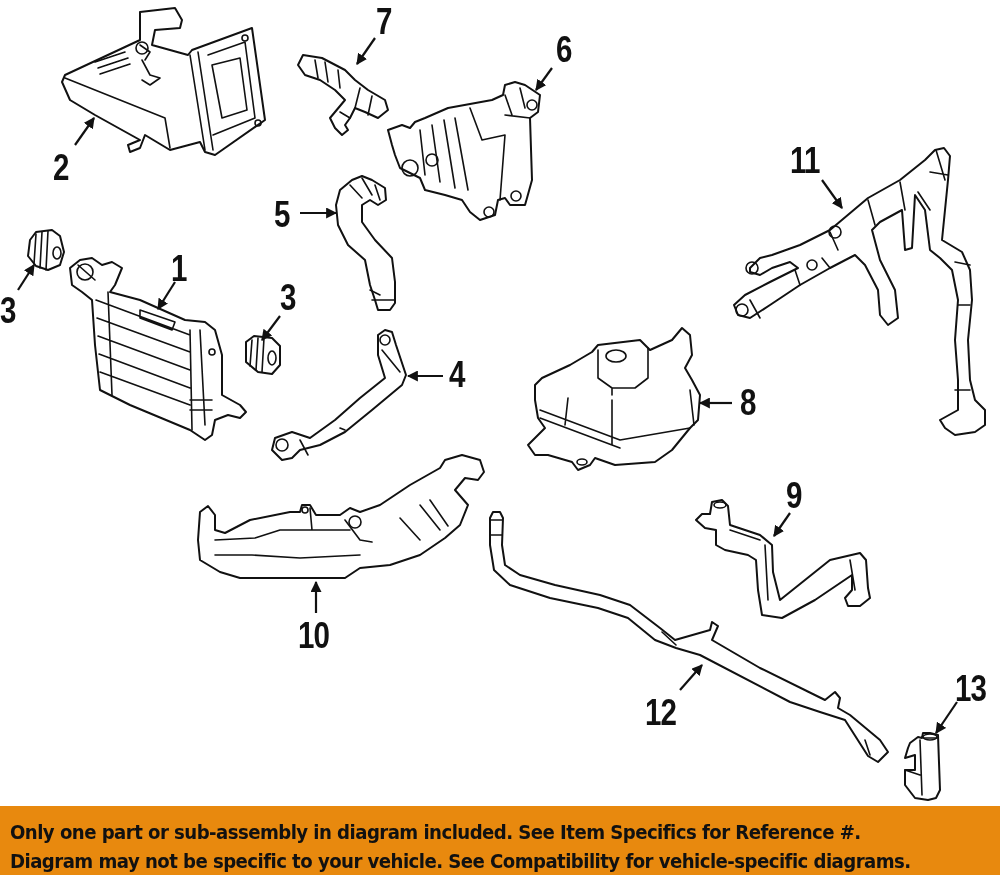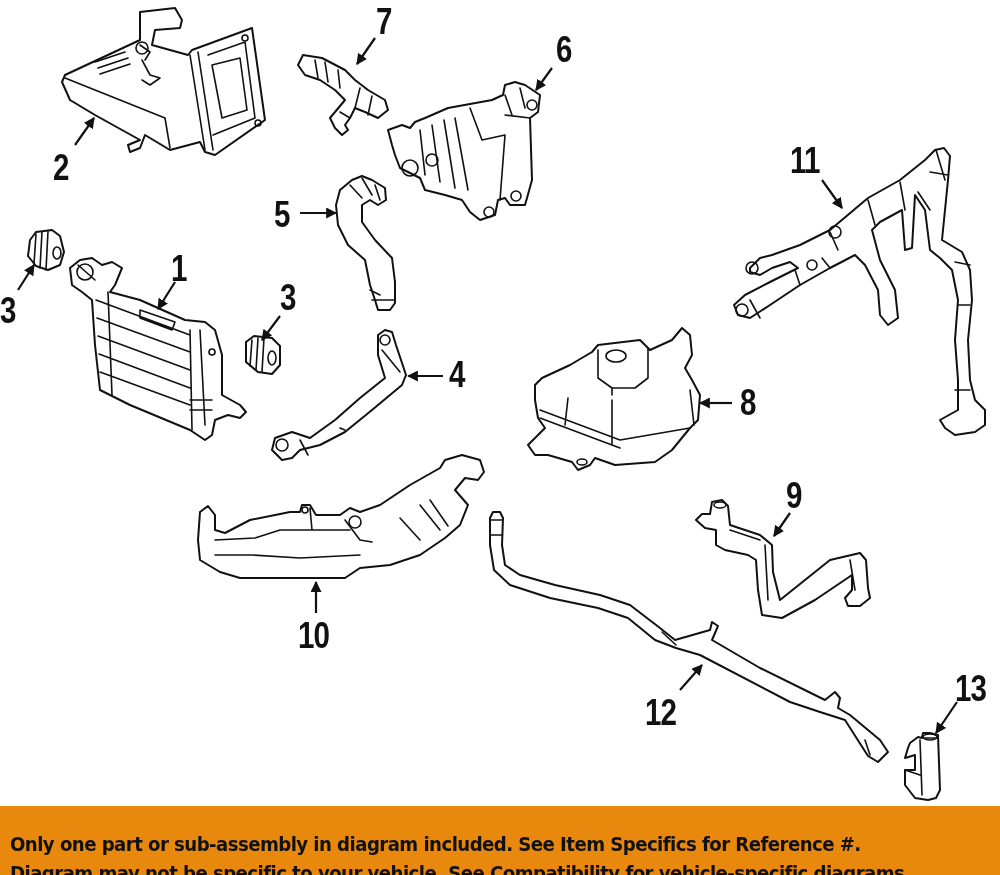--- a/index.html
+++ b/index.html
@@ -3,21 +3,21 @@
   <meta charset="utf-8">
   <style>
     html, body { margin: 0; padding: 0; background: #ffffff; }
     body { width: 1000px; height: 875px; position: relative; overflow: hidden; font-family: "Liberation Sans", sans-serif; }
     #diagram { position: absolute; left: 0; top: 0; width: 1000px; height: 806px; }
     #diagram .part { fill: #ffffff; stroke: #111; stroke-width: 2; stroke-linejoin: round; stroke-linecap: round; }
     #diagram .detail { fill: none; stroke: #111; stroke-width: 1.6; stroke-linejoin: round; stroke-linecap: round; }
     #diagram .leader { stroke: #111; stroke-width: 2.2; fill: none; }
     #diagram .arrowhead { fill: #111; }
     .callout { position: absolute; font-family: "Liberation Sans Narrow", "Liberation Sans", sans-serif; font-weight: bold; font-size: 36px; color: #111; line-height: 1; transform: scaleX(0.82); transform-origin: left top; letter-spacing: -1px; }
-    #banner { position: absolute; left: 0; top: 806px; width: 1000px; height: 69px; background: #e8890e; box-sizing: border-box; padding: 24px 0 0 10px; }
+    #banner { position: absolute; left: 0; top: 806px; width: 1000px; height: 69px; background: #e8890e; box-sizing: border-box; padding: 12px 0 0 10px; }
     #banner .line { font-family: "DejaVu Sans", sans-serif; font-weight: bold; font-size: 19.5px; color: #111; white-space: nowrap; line-height: 29px; letter-spacing: -0.6px; transform: scaleX(0.93); transform-origin: left center; }
   </style>
 </head>
 <body>
 
 <svg id="diagram" viewBox="0 0 1000 806" xmlns="http://www.w3.org/2000/svg">
   <defs>
     <marker id="ah" viewBox="0 0 10 10" refX="9" refY="5" markerWidth="5" markerHeight="5" orient="auto">
       <path d="M0,0 L10,5 L0,10 z" class="arrowhead"></path>
     </marker>

